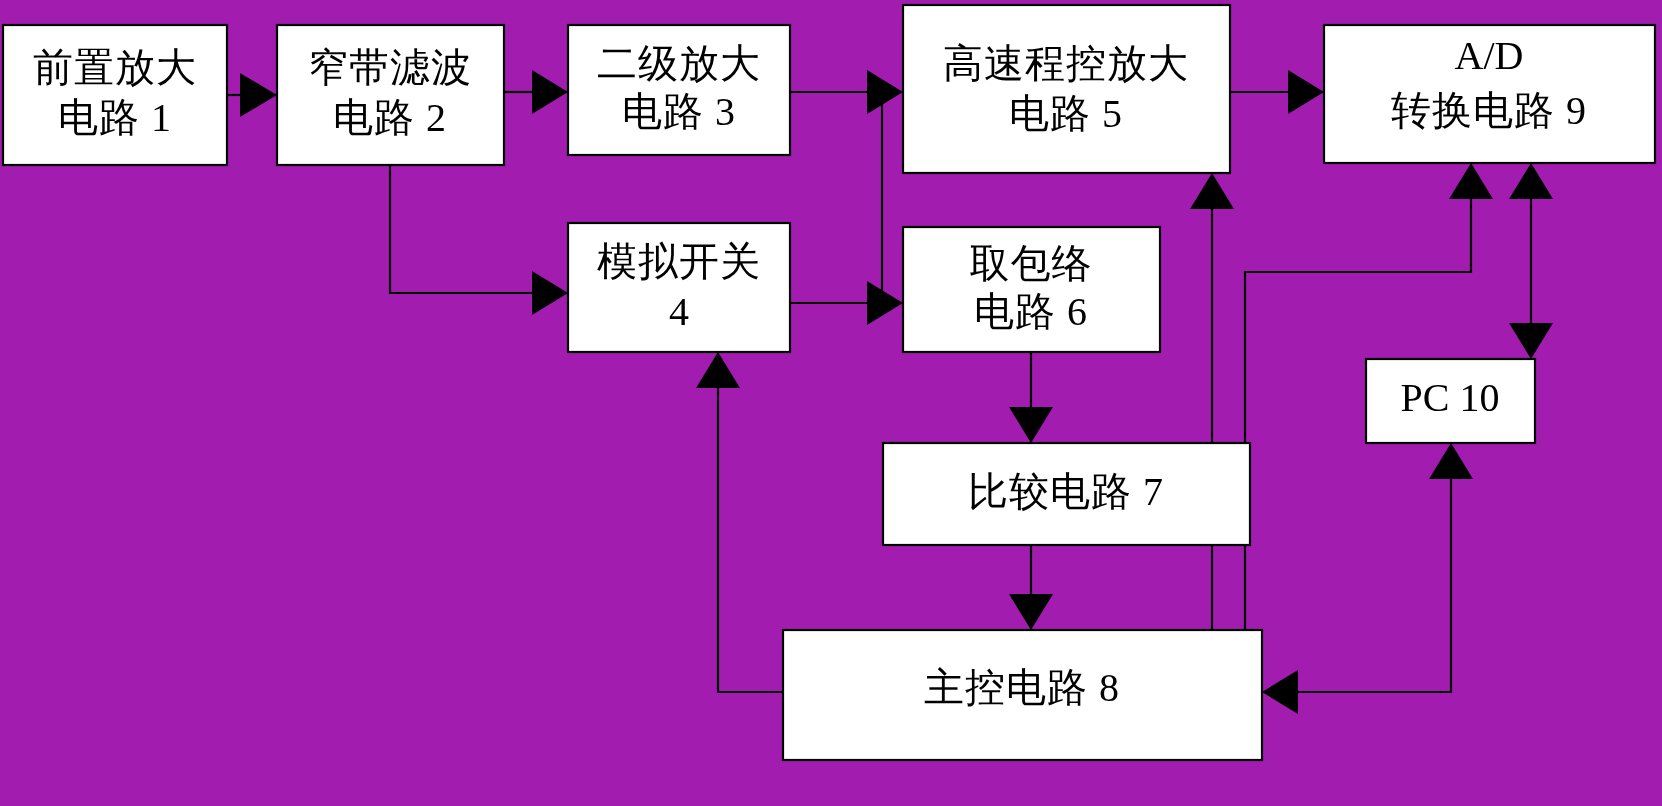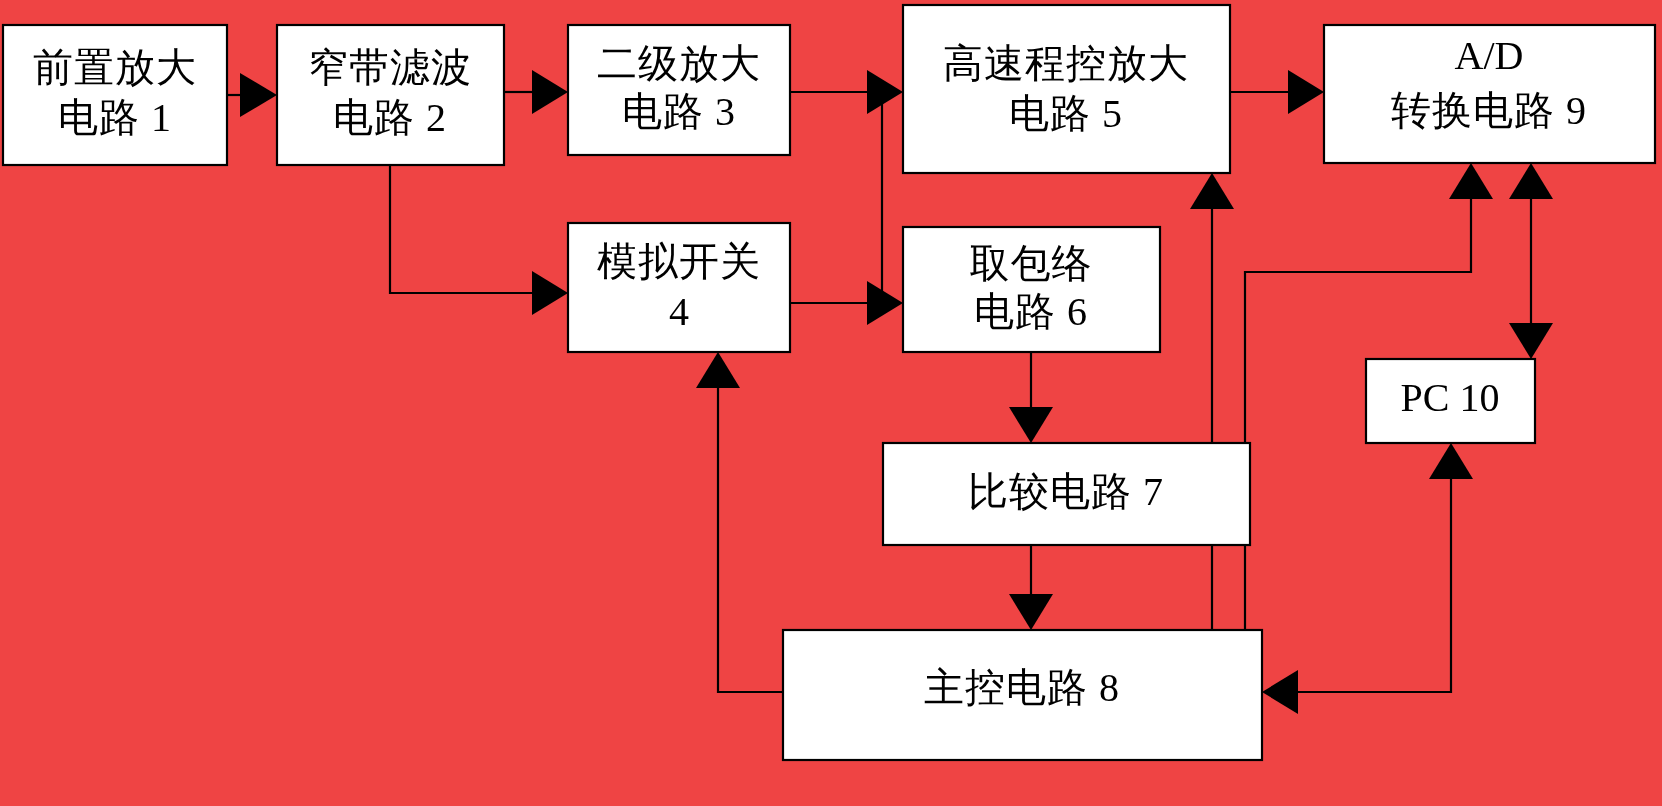--- a/index.html
+++ b/index.html
@@ -1,18 +1,18 @@
 <!DOCTYPE html>
 <html><head>
 <meta charset="utf-8">
 <style>
   html,body{margin:0;padding:0;background:#fff;}
   body{width:1662px;height:806px;overflow:hidden;
        font-family:"Liberation Serif","DejaVu Serif",serif;}
-  #stage{position:relative;width:1662px;height:806px;background:#ef4444;}
+  #stage{position:relative;width:1662px;height:806px;background:#a21caf;}
   svg{display:block;}
   .bx{fill:#ffffff;stroke:#000000;stroke-width:2.2;}
   .ln{stroke:#000000;stroke-width:2.2;fill:none;}
   .lbl{font-family:"Liberation Serif","DejaVu Serif",serif;
        fill:#000000;text-anchor:middle;dominant-baseline:middle;}
   .l-cjk{font-size:40px;letter-spacing:1px;}
   .l-lat{font-size:40px;}
   .arrowhead{fill:#000000;stroke:none;}
 </style>
 </head>

